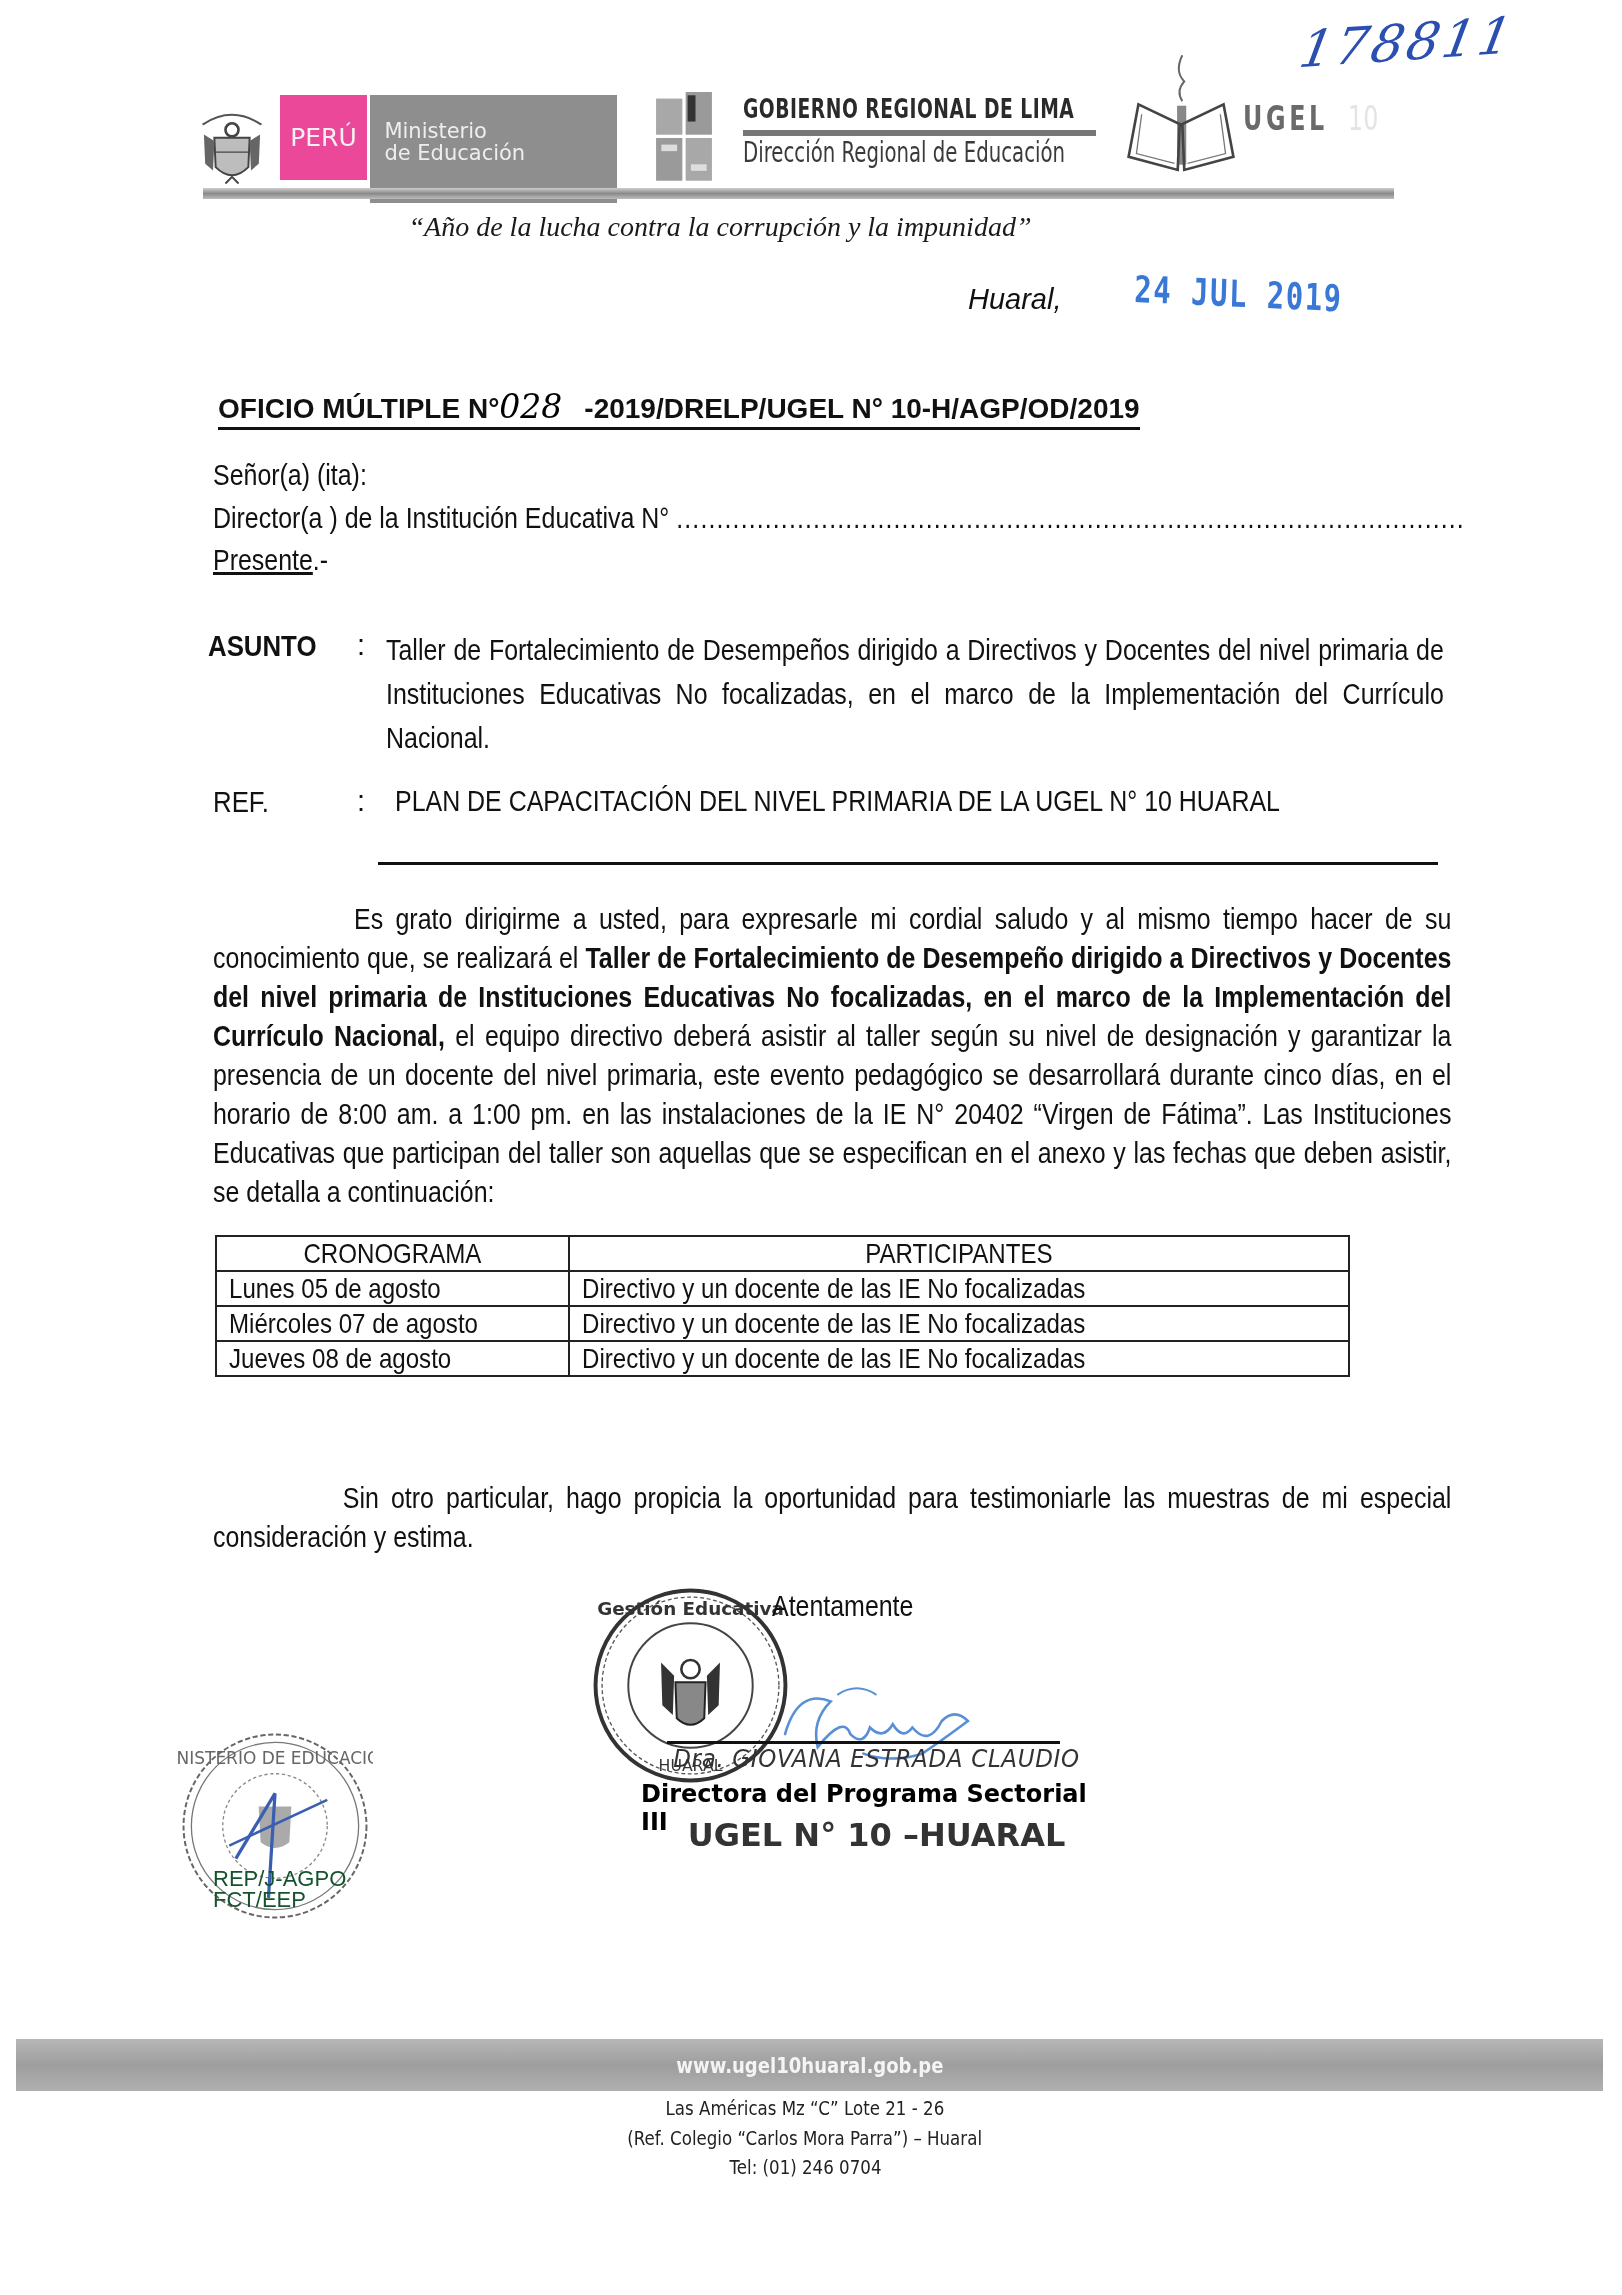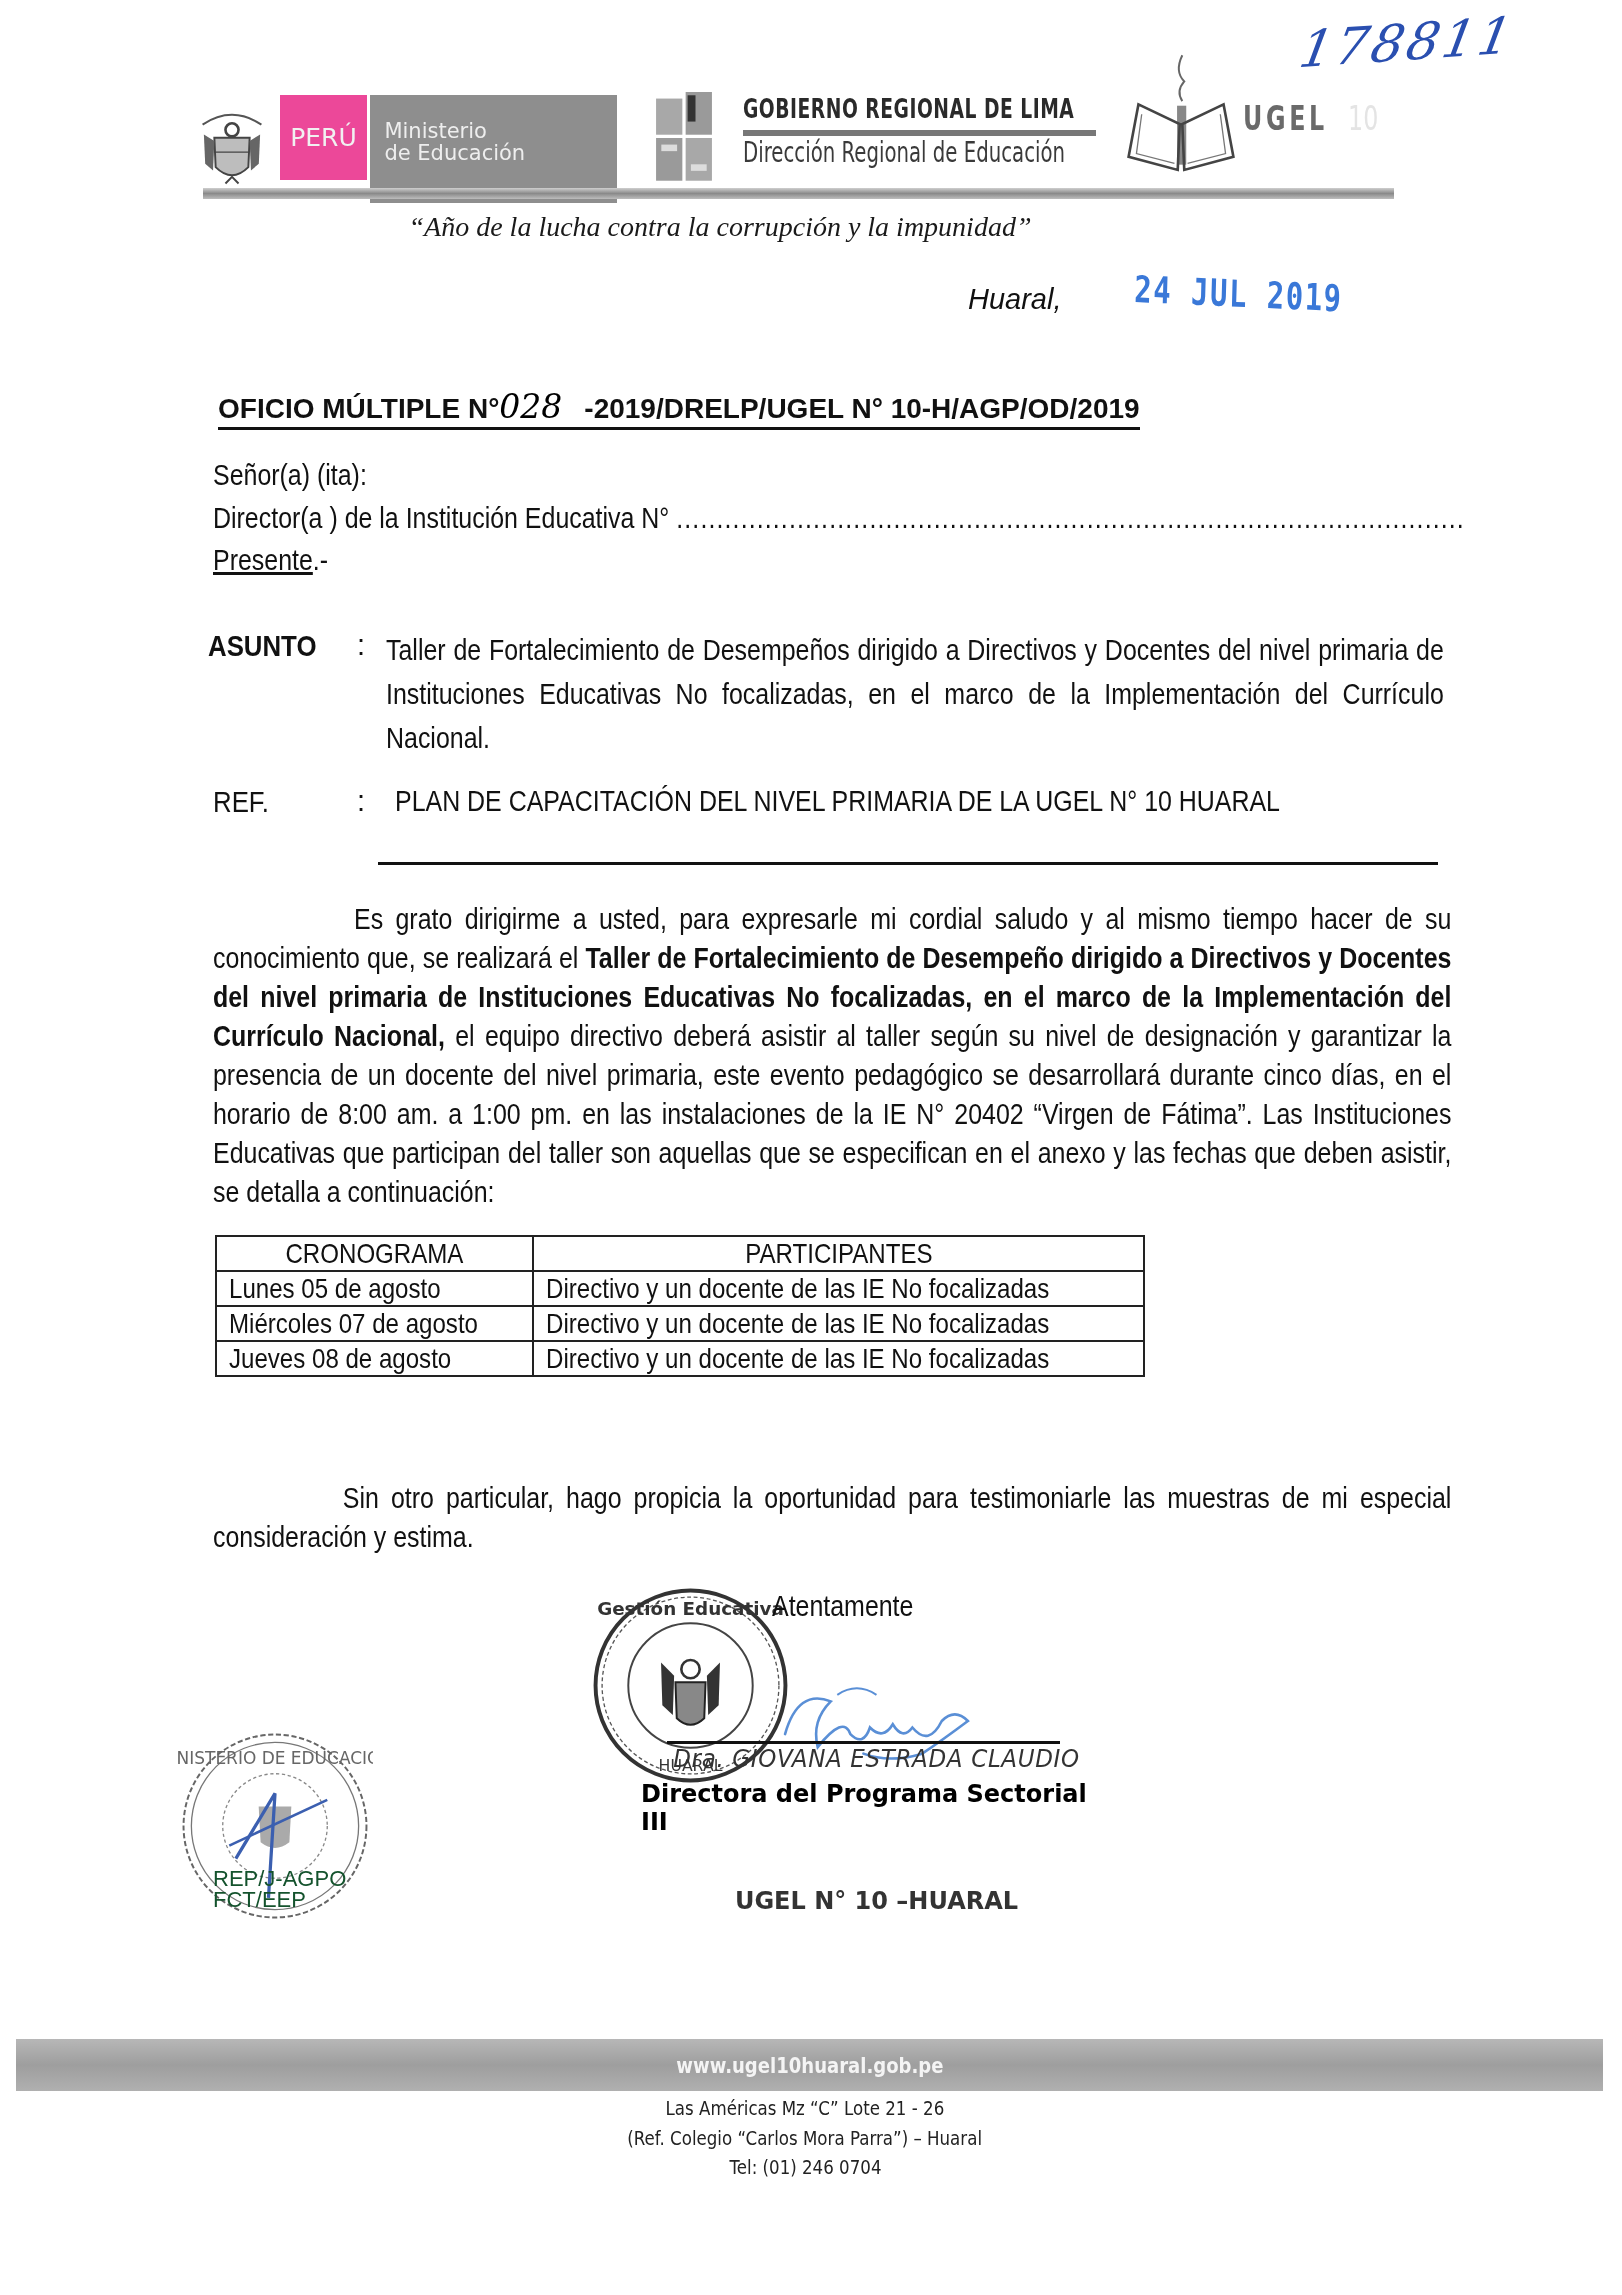--- a/index.html
+++ b/index.html
@@ -54,37 +54,37 @@
     .asunto-text { left: 386px; top: 628px; width: 1060px; font-size: 29px; line-height: 44px; transform: scaleX(0.86); transform-origin: left top; width: 1230px; text-align: justify; }
     .ref-text { left: 395px; top: 785px; font-size: 29px; transform: scaleX(0.86); transform-origin: left top; white-space: nowrap; }
     .ref-rule { left: 378px; top: 862px; width: 1060px; height: 2.6px; background: #111; }
 
     
     .body-par { left: 213px; top: 900px; width: 1440px; font-size: 29px; line-height: 39px; text-align: justify; transform: scaleX(0.86); transform-origin: left top; }
     .body-par b { font-weight: bold; }
     .indent { display: inline-block; width: 164px; }
 
     
-    .sched { left: 215px; top: 1235px; width: 930px; border-collapse: collapse; font-size: 28px; border-radius: 21px; }
+    .sched { left: 215px; top: 1235px; width: 1135px; border-collapse: collapse; font-size: 28px; border-radius: 21px; }
     .sched td, .sched th { border: 2px solid #222; height: 35px; padding: 0 11.8px; font-weight: normal; white-space: nowrap; }
     .sched th { text-align: center; }
     .sched .c1 { width: 353px; }
     .sched .cell-inner { display: inline-block; transform: scaleX(0.86); transform-origin: left center; }
     .sched th .cell-inner { transform-origin: center center; }
 
     .closing { left: 213px; top: 1479px; width: 1440px; font-size: 29px; line-height: 39px; text-align: justify; transform: scaleX(0.86); transform-origin: left top; }
 
     
     .seal-ugel { left: 589px; top: 1584px; width: 203px; height: 203px; }
     .atentamente { left: 772px; top: 1590px; font-size: 29px; transform: scaleX(0.86); transform-origin: left top; }
     .signature { left: 772px; top: 1675px; width: 222px; height: 92px; }
     .sig-line { left: 667px; top: 1741px; width: 393px; height: 2.6px; background: #111; }
     .sig-name { left: 654px; top: 1744px; width: 445px; text-align: center; font-family: "DejaVu Sans", sans-serif; font-style: italic; font-size: 25px; color: #333; letter-spacing: 0.7px; transform: scaleX(0.92); }
     .sig-role { left: 641px; top: 1780px; width: 471px; text-align: left; font-family: "DejaVu Sans", sans-serif; font-weight: bold; font-size: 24px; color: #000000; }
-    .sig-org { left: 641px; top: 1887px; width: 471px; text-align: center; font-family: "DejaVu Sans", sans-serif; font-weight: bold; font-size: 24px; color: #333; }
+    .sig-org { left: 641px; top: 1816px; width: 471px; text-align: center; font-family: "DejaVu Sans", sans-serif; font-weight: bold; font-size: 32px; color: #333; }
 
     .seal-min { left: 177px; top: 1728px; width: 196px; height: 196px; }
     .initials { left: 213px; top: 1868px; font-family: Liberation Sans, sans-serif; font-size: 22px; color: #14532d; line-height: 21px; }
 
     
     .footer-band { left: 16.4px; top: 2039px; width: 1587px; height: 52px; background: linear-gradient(#b7b7b7, #9e9e9e 50%, #b0b0b0); display: flex; align-items: center; justify-content: center; }
     .footer-band span { color: #f4f4f4; font-family: "DejaVu Sans", sans-serif; font-weight: bold; font-size: 22px; transform: scaleX(0.82); display: inline-block; }
     .footer-line { left: 0; width: 1623px; text-align: center; font-family: "DejaVu Sans", sans-serif; font-size: 19.6px; color: #222; padding-right: 13px; }
     .footer-line span { display: inline-block; transform: scaleX(0.85); }
   </style>

